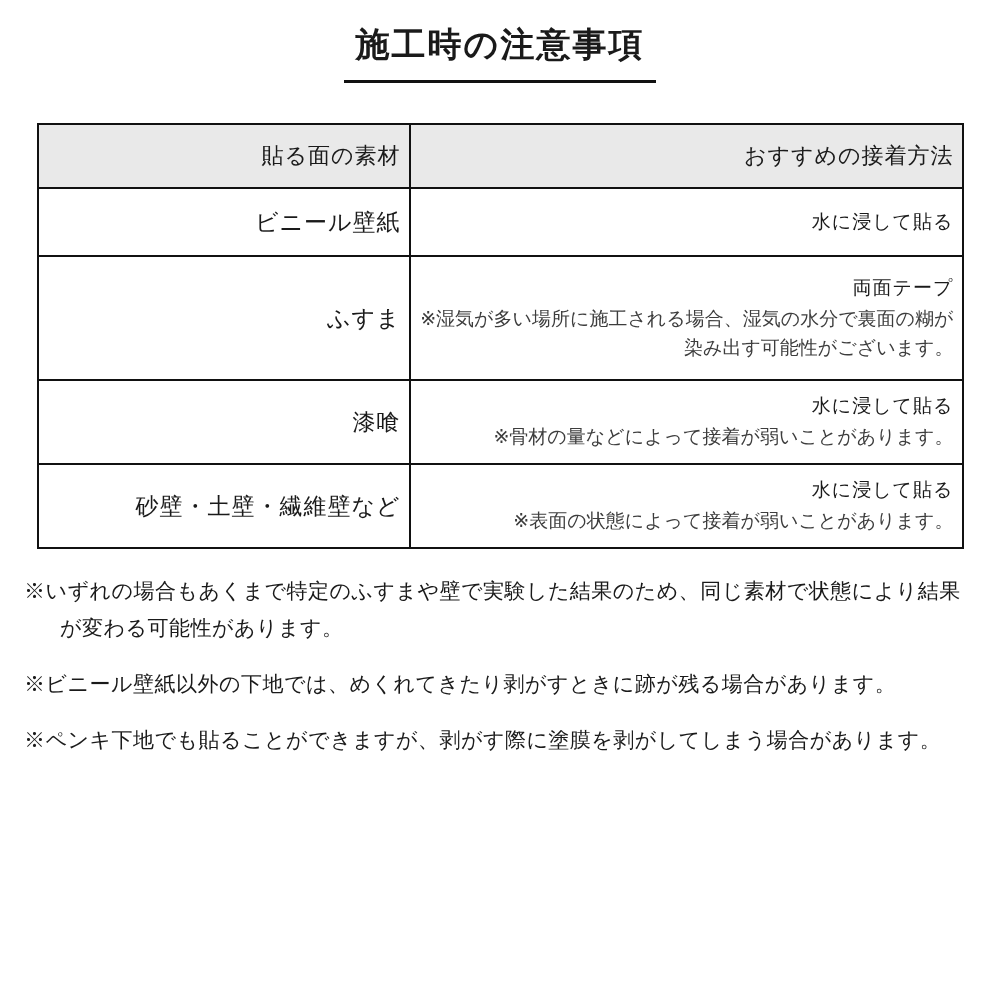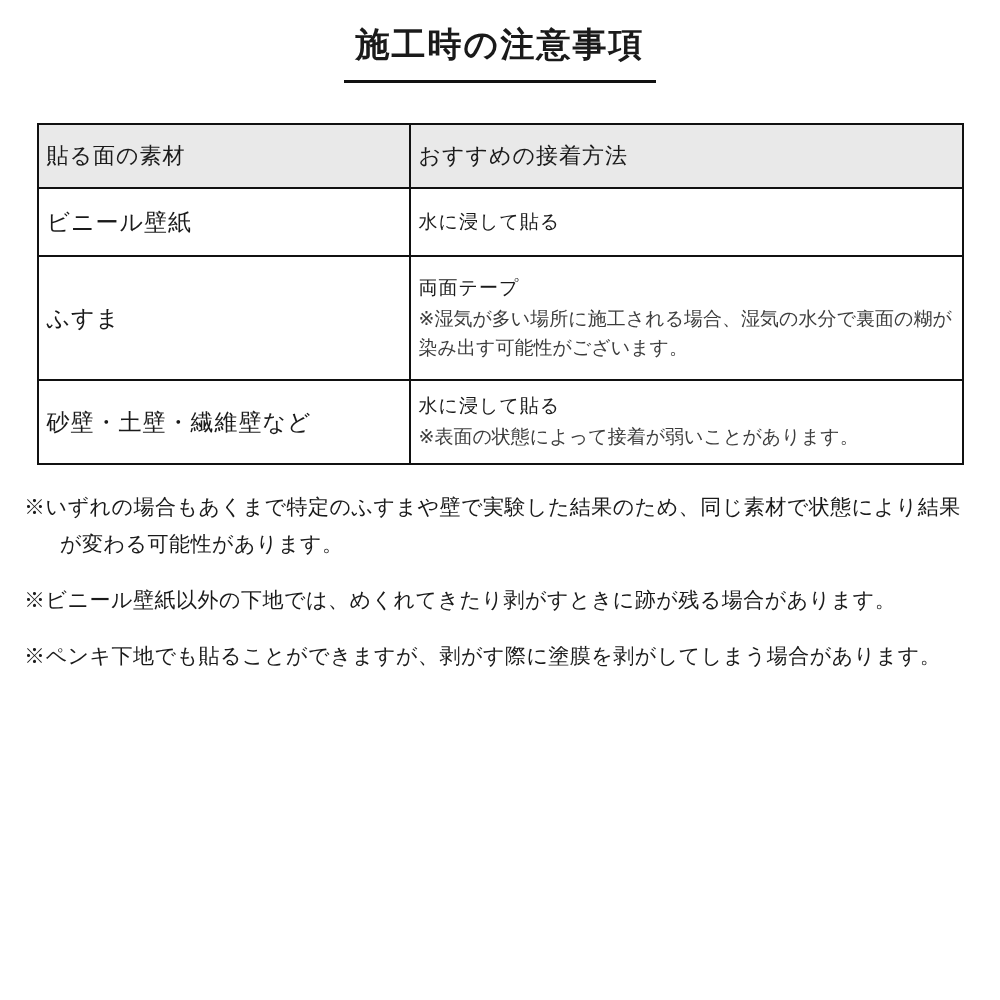--- a/index.html
+++ b/index.html
@@ -44,21 +44,21 @@
   
   table.precaution-table {
     width: 925px;
     margin: 40px auto 0 auto;
     border-collapse: collapse;
     table-layout: fixed;
   }
   .precaution-table th,
   .precaution-table td {
     border: 2px solid #111111;
-    text-align: left;
+    text-align: right;
     vertical-align: middle;
     padding: 6px 8px;
   }
   .col-material { width: 372px; }
   .col-method  { width: 553px; }
   .precaution-table th {
     background: var(--header-bg);
     font-size: 22px;
     font-weight: normal;
     letter-spacing: 1px;
@@ -129,20 +129,27 @@
         </td>
       </tr>
       <tr class="row-h125">
         <td class="material-cell">ふすま</td>
         <td class="method-cell">
           <span class="method">両面テープ</span>
           <span class="cell-note">※湿気が多い場所に施工される場合、湿気の水分で裏面の糊が染み出す可能性がございます。</span>
         </td>
       </tr>
       <tr class="row-h85">
+        <td class="material-cell">漆喰</td>
+        <td class="method-cell">
+          <span class="method">水に浸して貼る</span>
+          <span class="cell-note">※骨材の量などによって接着が弱いことがあります。</span>
+        </td>
+      </tr>
+      <tr class="row-h85">
         <td class="material-cell">砂壁・土壁・繊維壁など</td>
         <td class="method-cell">
           <span class="method">水に浸して貼る</span>
           <span class="cell-note">※表面の状態によって接着が弱いことがあります。</span>
         </td>
       </tr>
     </tbody>
   </table>
 
   <div class="footnotes">

